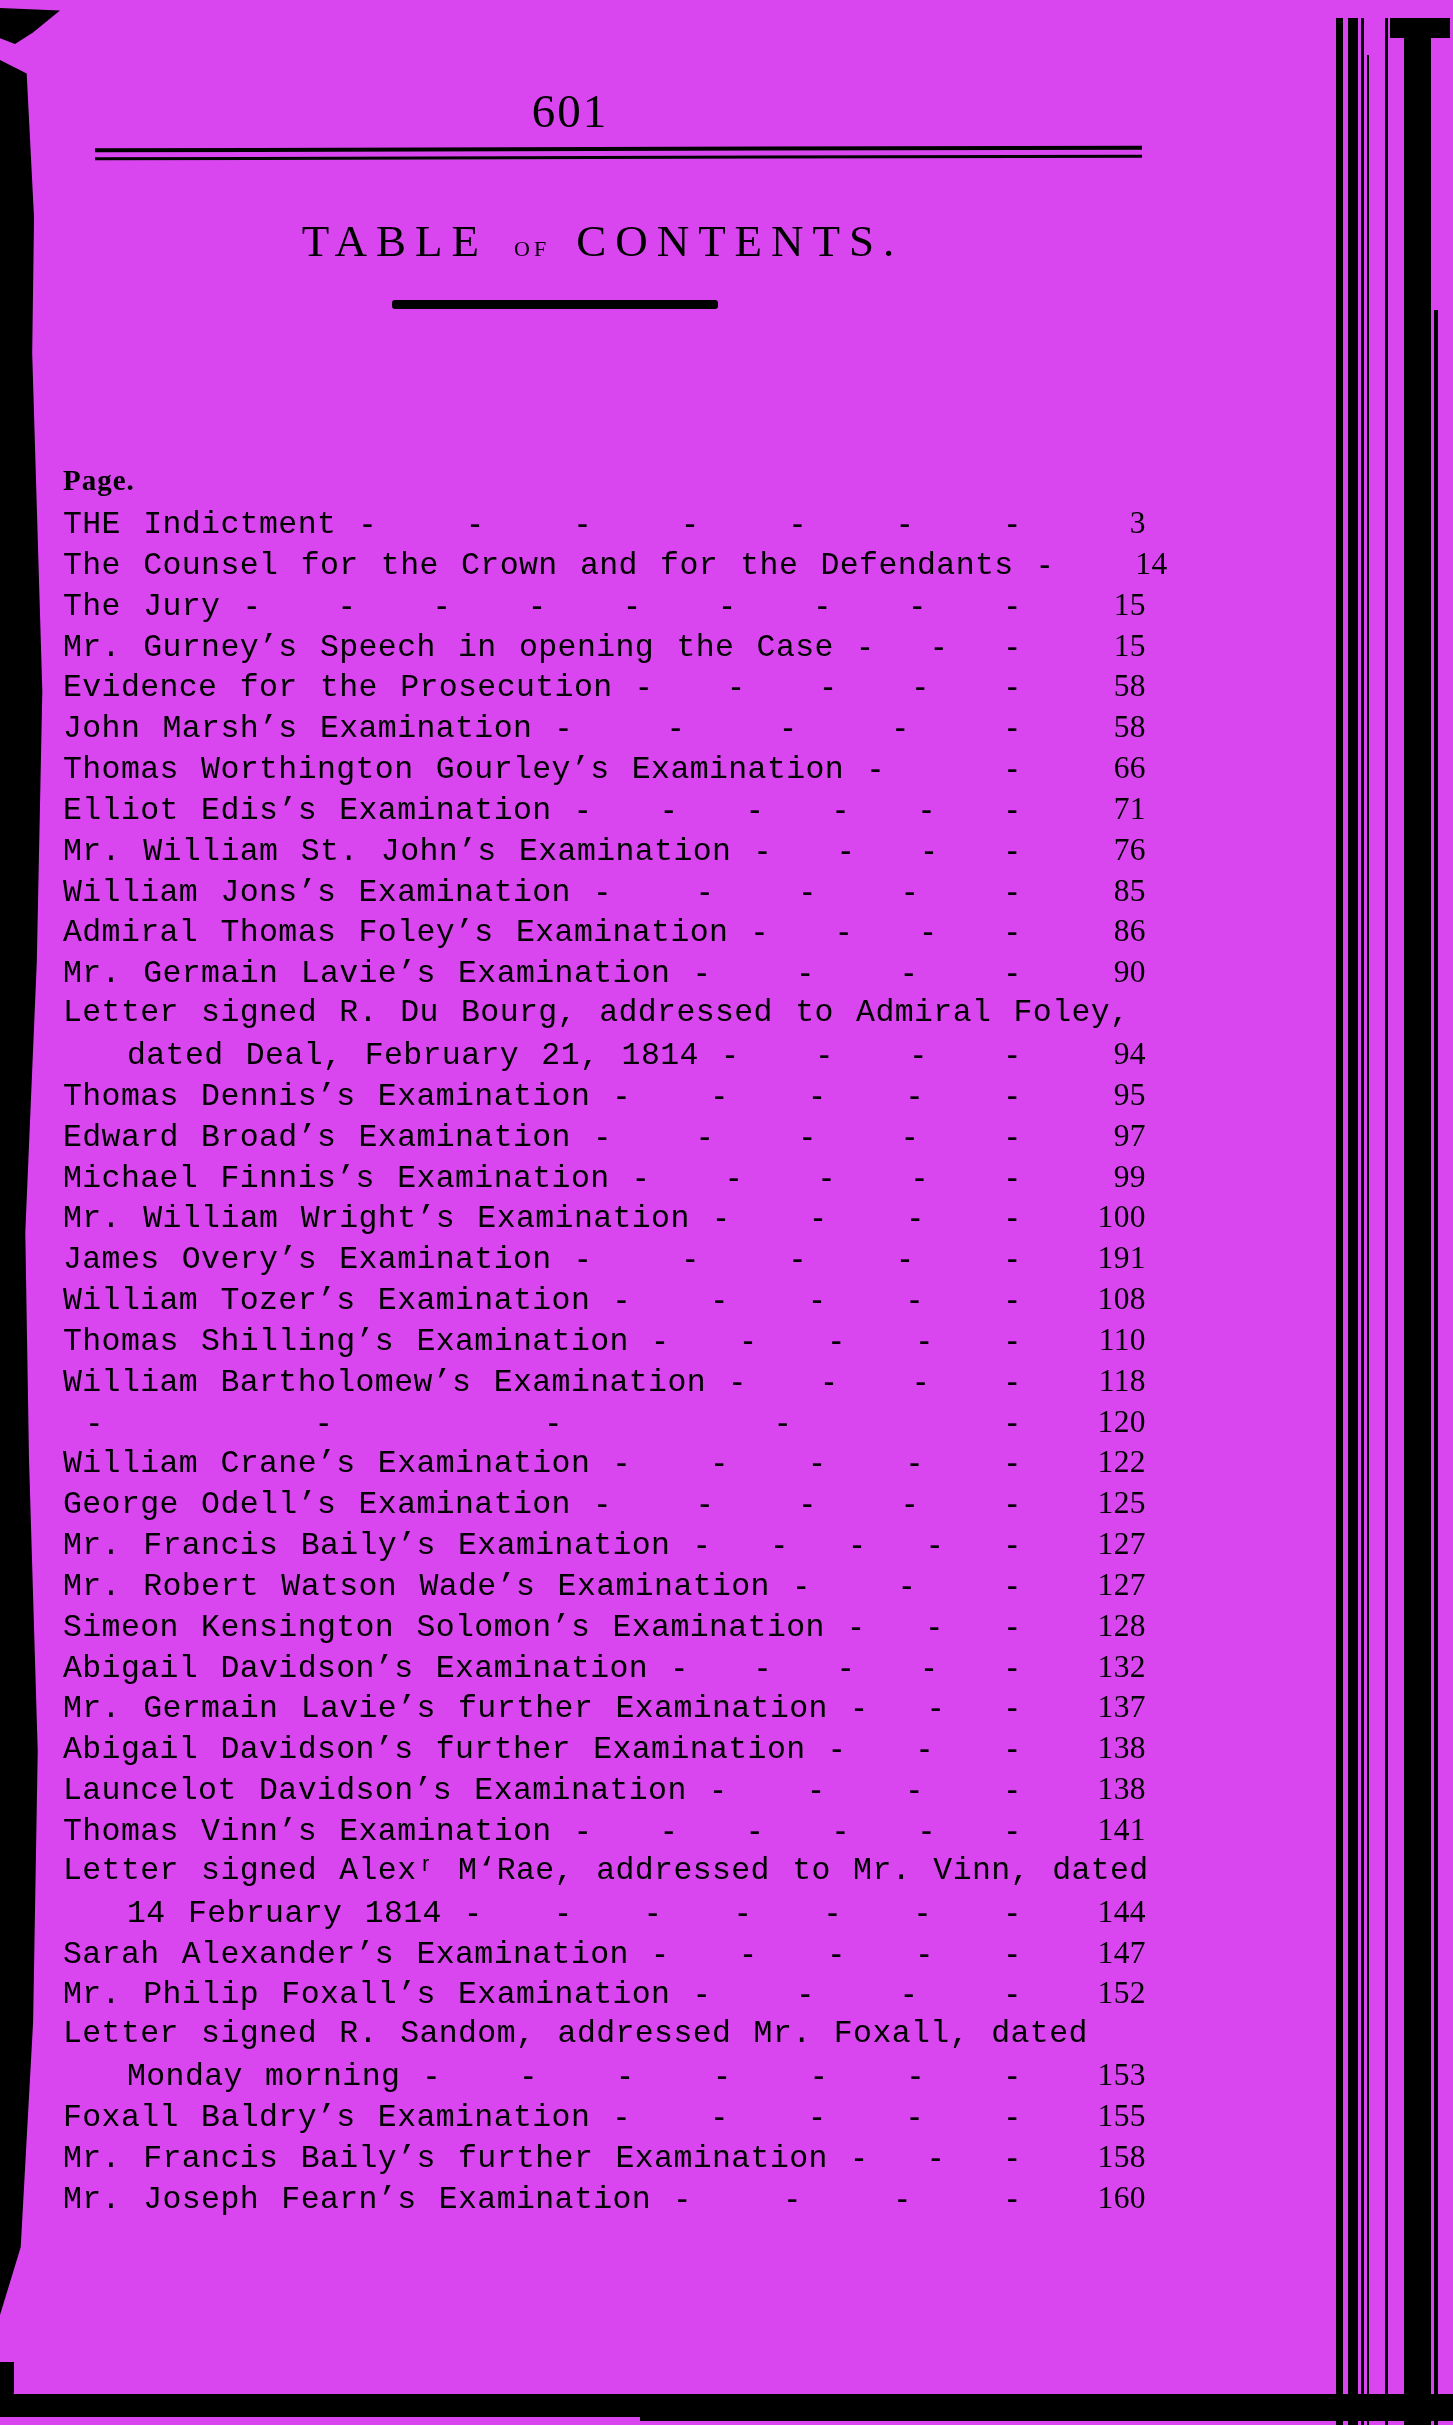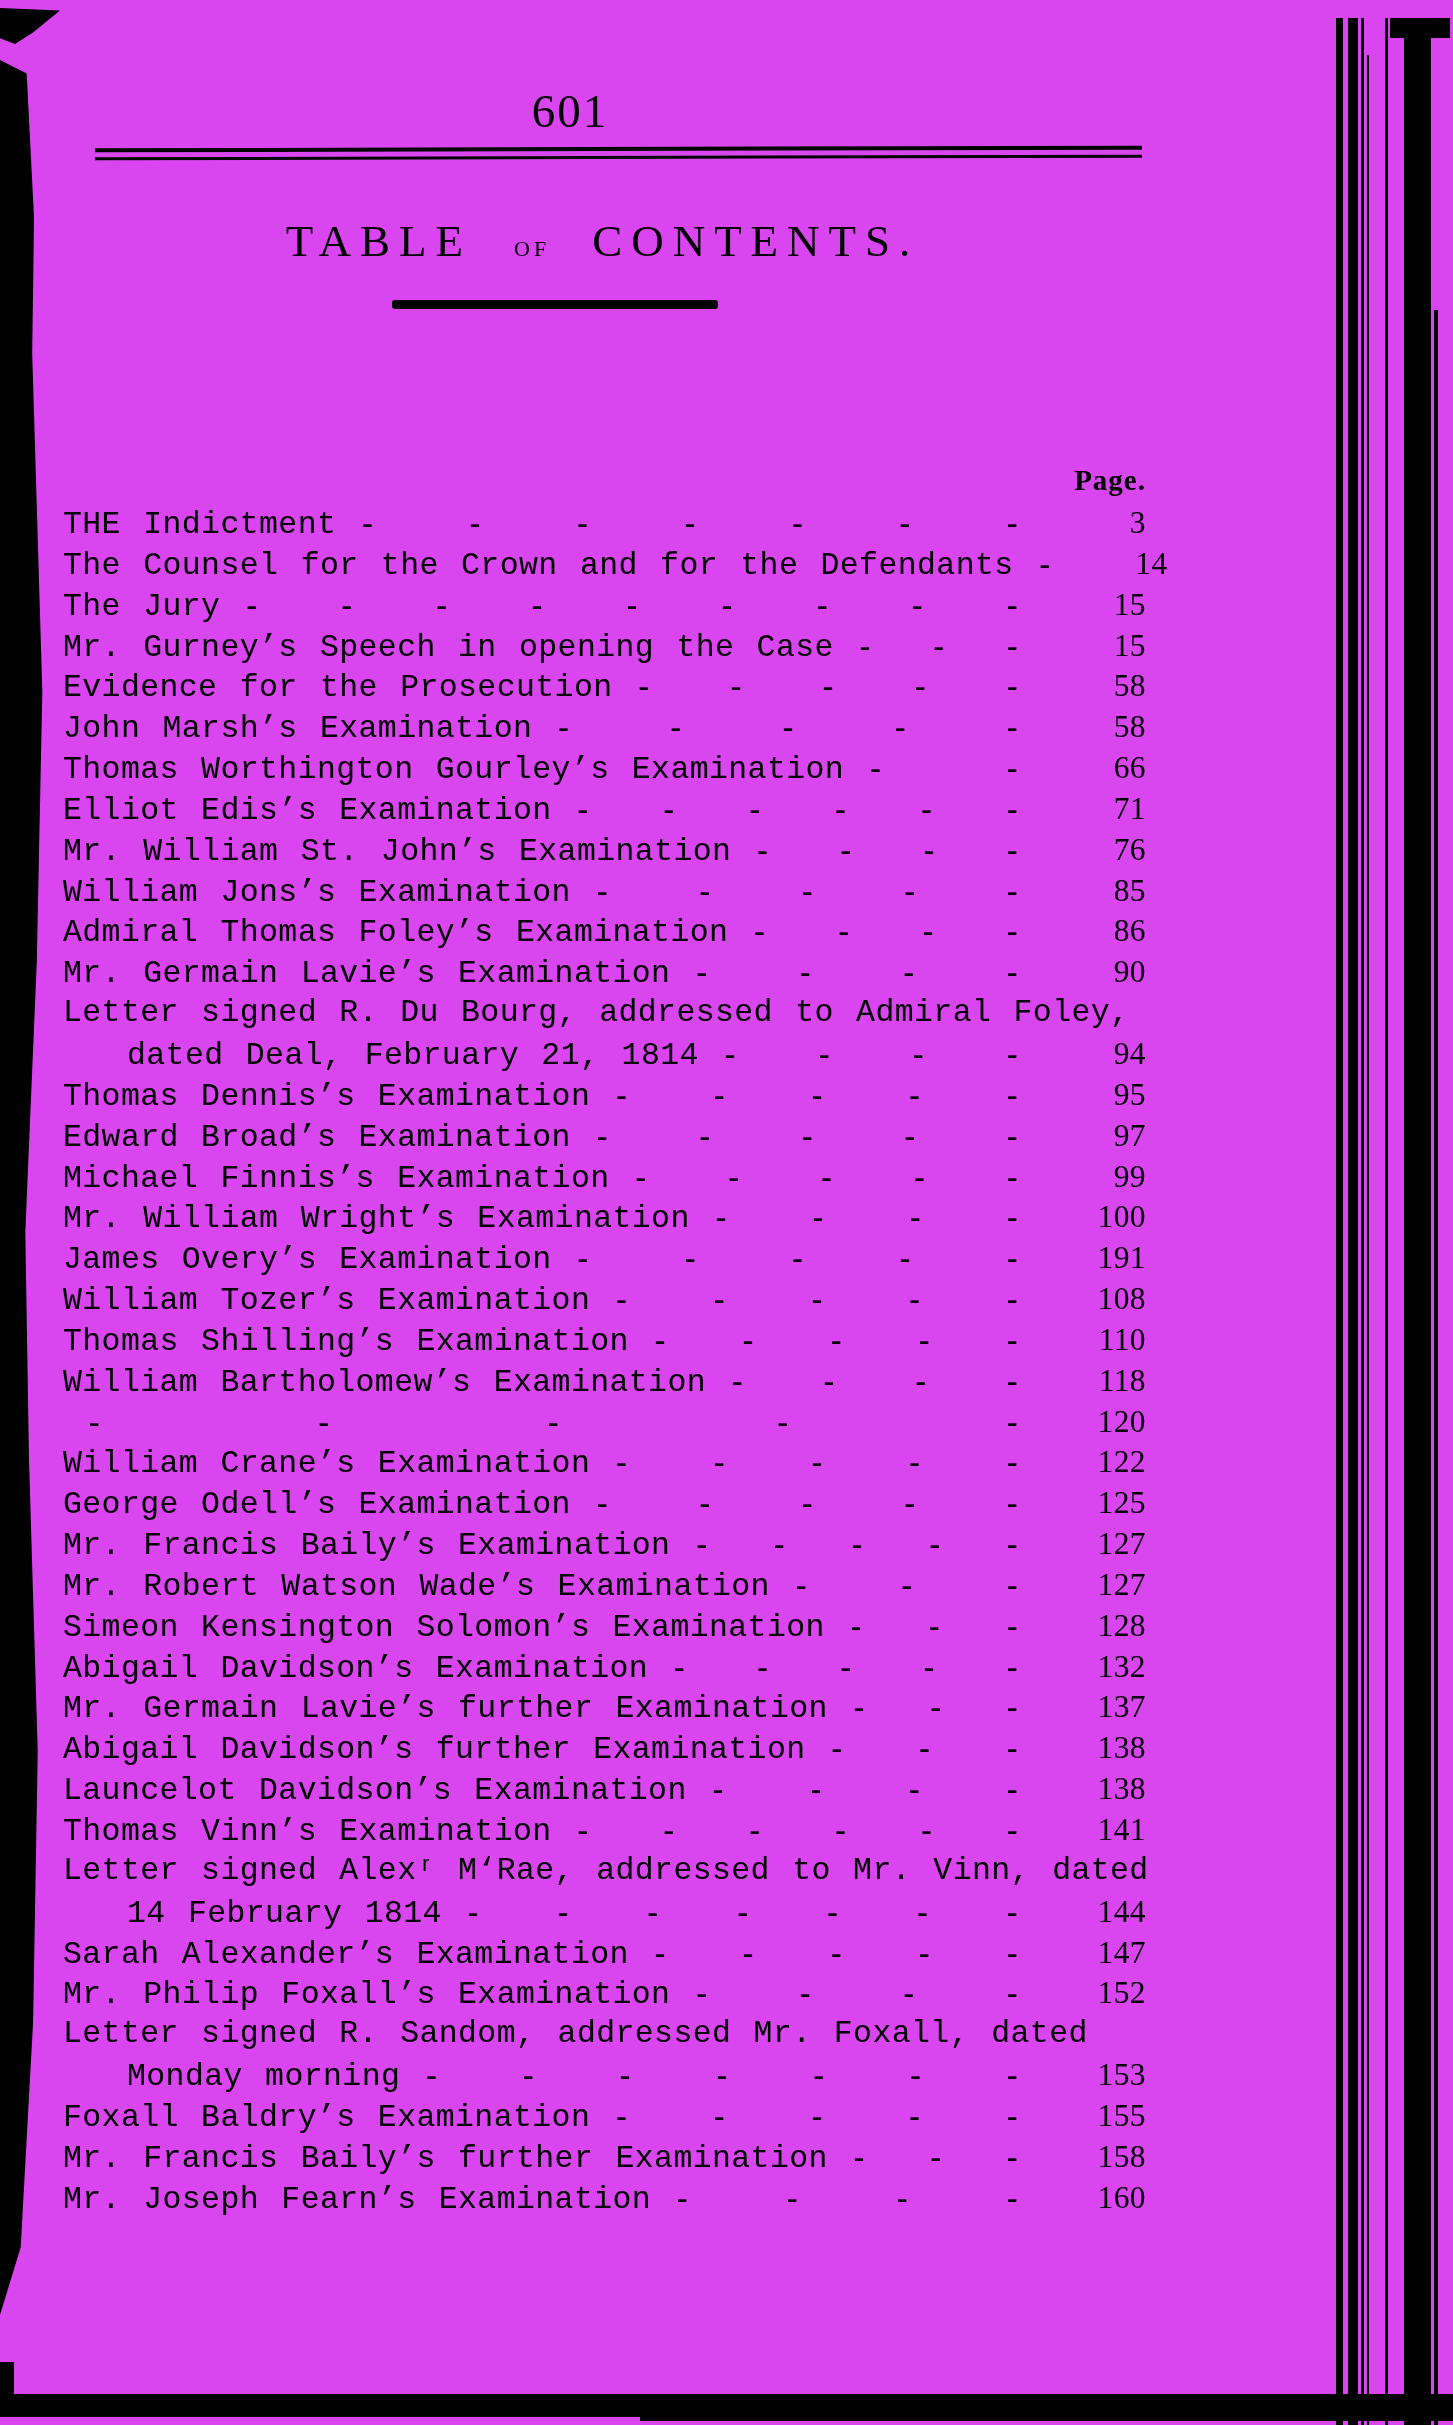--- a/index.html
+++ b/index.html
@@ -10,28 +10,28 @@
   }
   
   .folio{
     position:absolute;top:84px;left:0;width:1140px;text-align:center;
     font-size:47px;letter-spacing:2px;
   }
   .rule-a{position:absolute;left:95px;width:1047px;height:4px;background:#000;top:147px;transform:rotate(-0.15deg);}
   .rule-b{position:absolute;left:95px;width:1047px;height:3px;background:#000;top:156px;transform:rotate(-0.15deg);}
   .title{
     position:absolute;top:188px;left:0;width:1205px;
-    display:flex;justify-content:center;align-items:baseline;gap:42px;
+    display:flex;justify-content:center;align-items:baseline;gap:26px;
     font-size:45px;letter-spacing:9px;white-space:nowrap;
   }
   .title .of{font-size:31px;font-variant:small-caps;letter-spacing:4px;margin-top:40px;}
   .title-rule{position:absolute;left:392px;top:300px;width:326px;height:9px;background:#000;border-radius:3px;}
   
   .page-col-header{
-    position:absolute;top:464px;left:63px;width:1083px;text-align:right;
+    position:absolute;top:464px;left:63px;width:1083px;text-align:left;
     font-size:29px;font-weight:bold;letter-spacing:1px;
   }
   .toc{
     position:absolute;top:503px;left:63px;width:1083px;
     font-size:31.5px;letter-spacing:0.4px;word-spacing:3px;
   }
   .toc-row{display:flex;align-items:baseline;height:40.85px;line-height:40.85px;white-space:nowrap;}
   .toc-label{flex:0 0 auto;font-family:Liberation Mono, monospace;}
   .toc-row.indent .toc-label{padding-left:64px;}
   .toc-leader{

